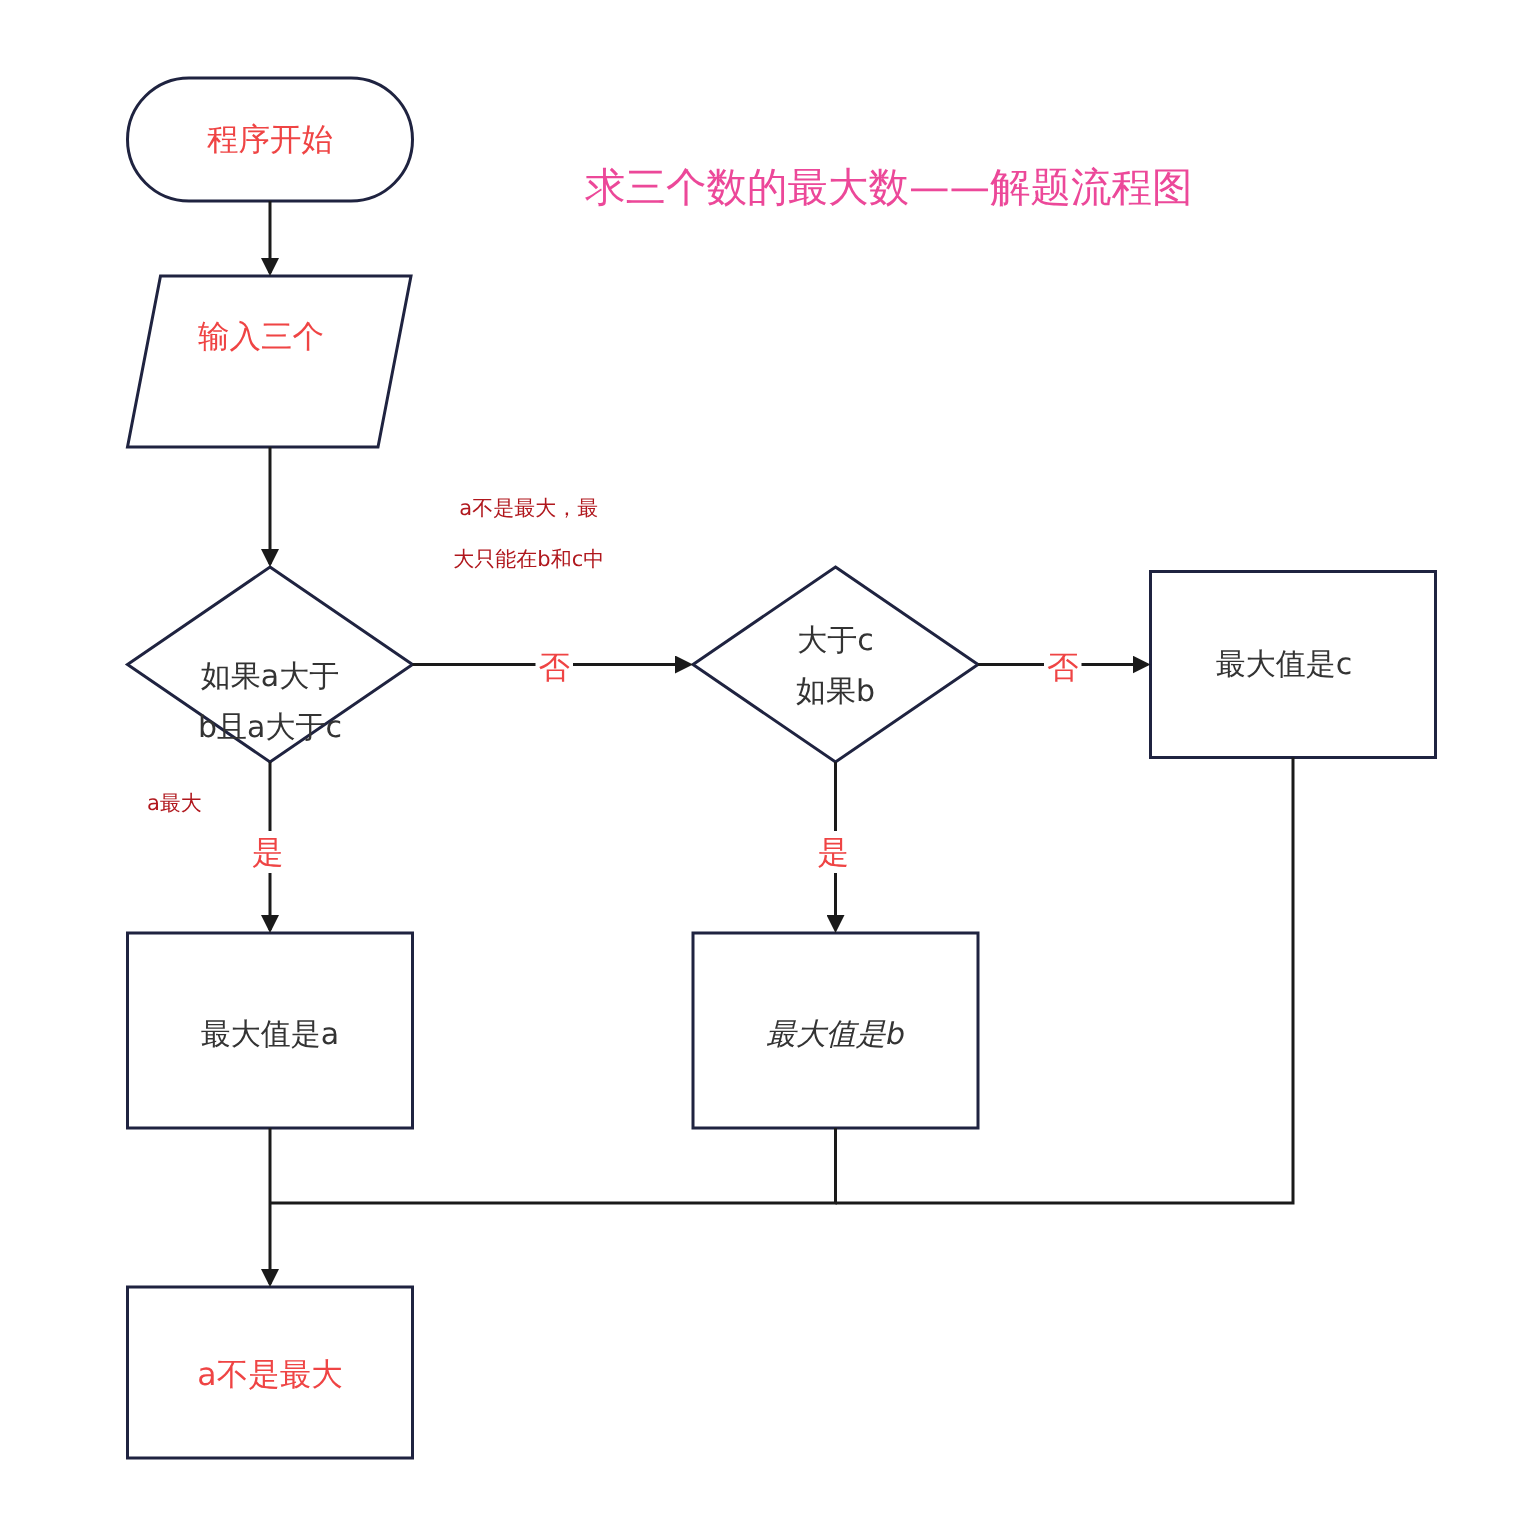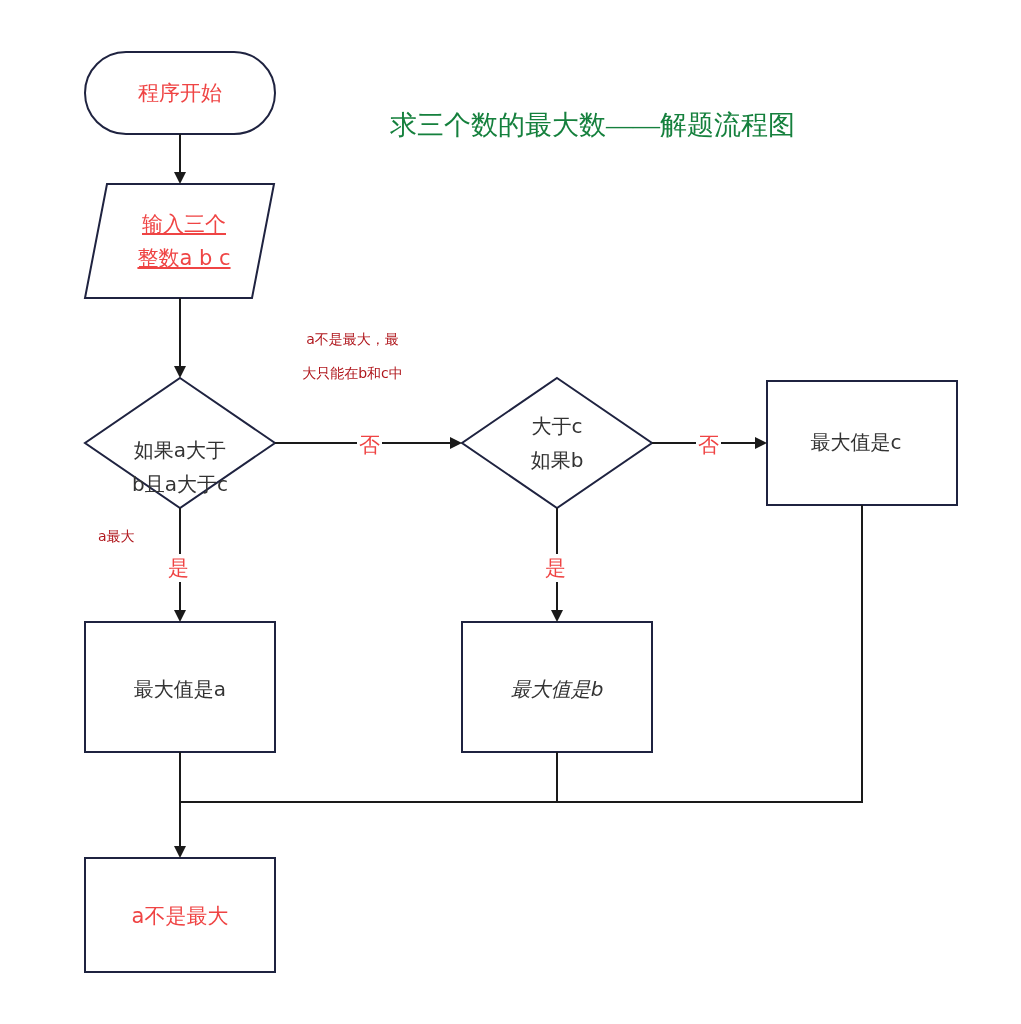--- a/index.html
+++ b/index.html
@@ -6,21 +6,21 @@
   body { width: 1021px; height: 1024px; position: relative; overflow: hidden;
          font-family: "DejaVu Sans", "Liberation Sans", sans-serif; }
   svg { position: absolute; left: 0; top: 0; }
   .shape { fill: #ffffff; stroke: #1f2340; stroke-width: 2; }
   .line { stroke: #1a1a1a; stroke-width: 2; fill: none; }
   .label { position: absolute; color: #ef4444; text-align: center; white-space: nowrap; }
   .node-text { font-size: 21px; line-height: 34px; }
   .node-text-light { font-size: 20px; line-height: 34px; color: #333; }
   .edge-label { font-size: 21px; background: #fff; padding: 0 2px; }
   .note { color: #b0171d; font-size: 14px; line-height: 34px; }
-  .title { font-size: 27px; color: #15803d; font-family: Liberation Serif, serif; }
+  .title { font-size: 27px; color: #ec4899; }
 </style>
 </head>
 <body>
 
 <svg width="1021" height="1024">
   <defs>
     <marker id="arrow" markerWidth="12" markerHeight="12" refX="10" refY="6" orient="auto" markerUnits="userSpaceOnUse">
       <path d="M0,0 L12,6 L0,12 z" fill="#1a1a1a"></path>
     </marker>
   </defs>
@@ -42,23 +42,22 @@
   <line class="line" x1="557" y1="508" x2="557" y2="620" marker-end="url(#arrow)"></line>
   <line class="line" x1="180" y1="752" x2="180" y2="856" marker-end="url(#arrow)"></line>
   <polyline class="line" points="557,752 557,802 180,802"></polyline>
   <polyline class="line" points="862,505 862,802 557,802"></polyline>
 </svg>
 
 <div class="label title" style="left:390px; top:107px;">求三个数的最大数——解题流程图</div>
 
 <div class="label node-text" style="left:85px; top:76px; width:190px;">程序开始</div>
 
-<div class="label node-text" style="left:94px; top:207px; width:180px;text-decoration:underline;">
+<div class="label node-text" style="left:84px; top:207px; width:180px;">
   <div>输入三个</div>
-  <div>整数a b c</div>
 </div>
 
 <div class="label node-text-light" style="left:95px; top:409px; width:170px;margin-top:24px;">
   <div>如果a大于</div>
   <div>b且a大于c</div>
 </div>
 
 <div class="label node-text-light" style="left:472px; top:409px; width:170px;">
   <div>大于c</div>
   <div>如果b</div>

